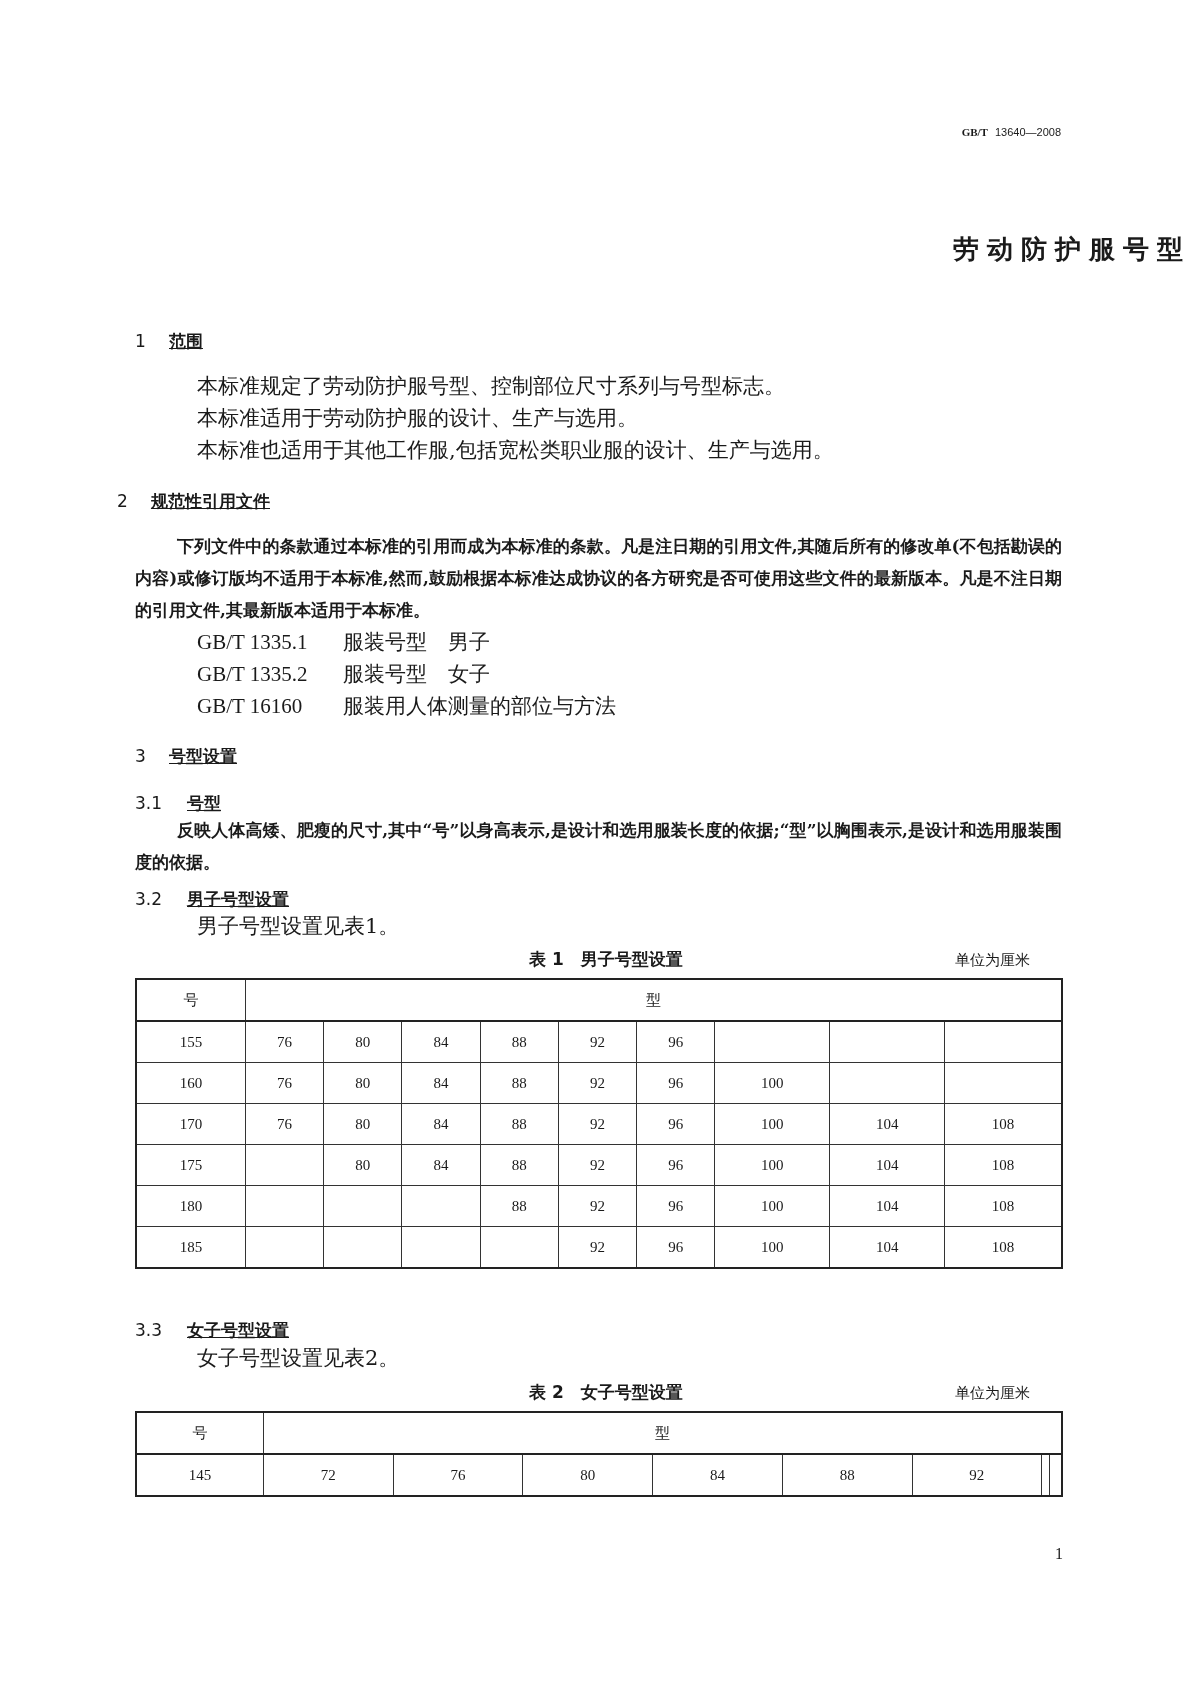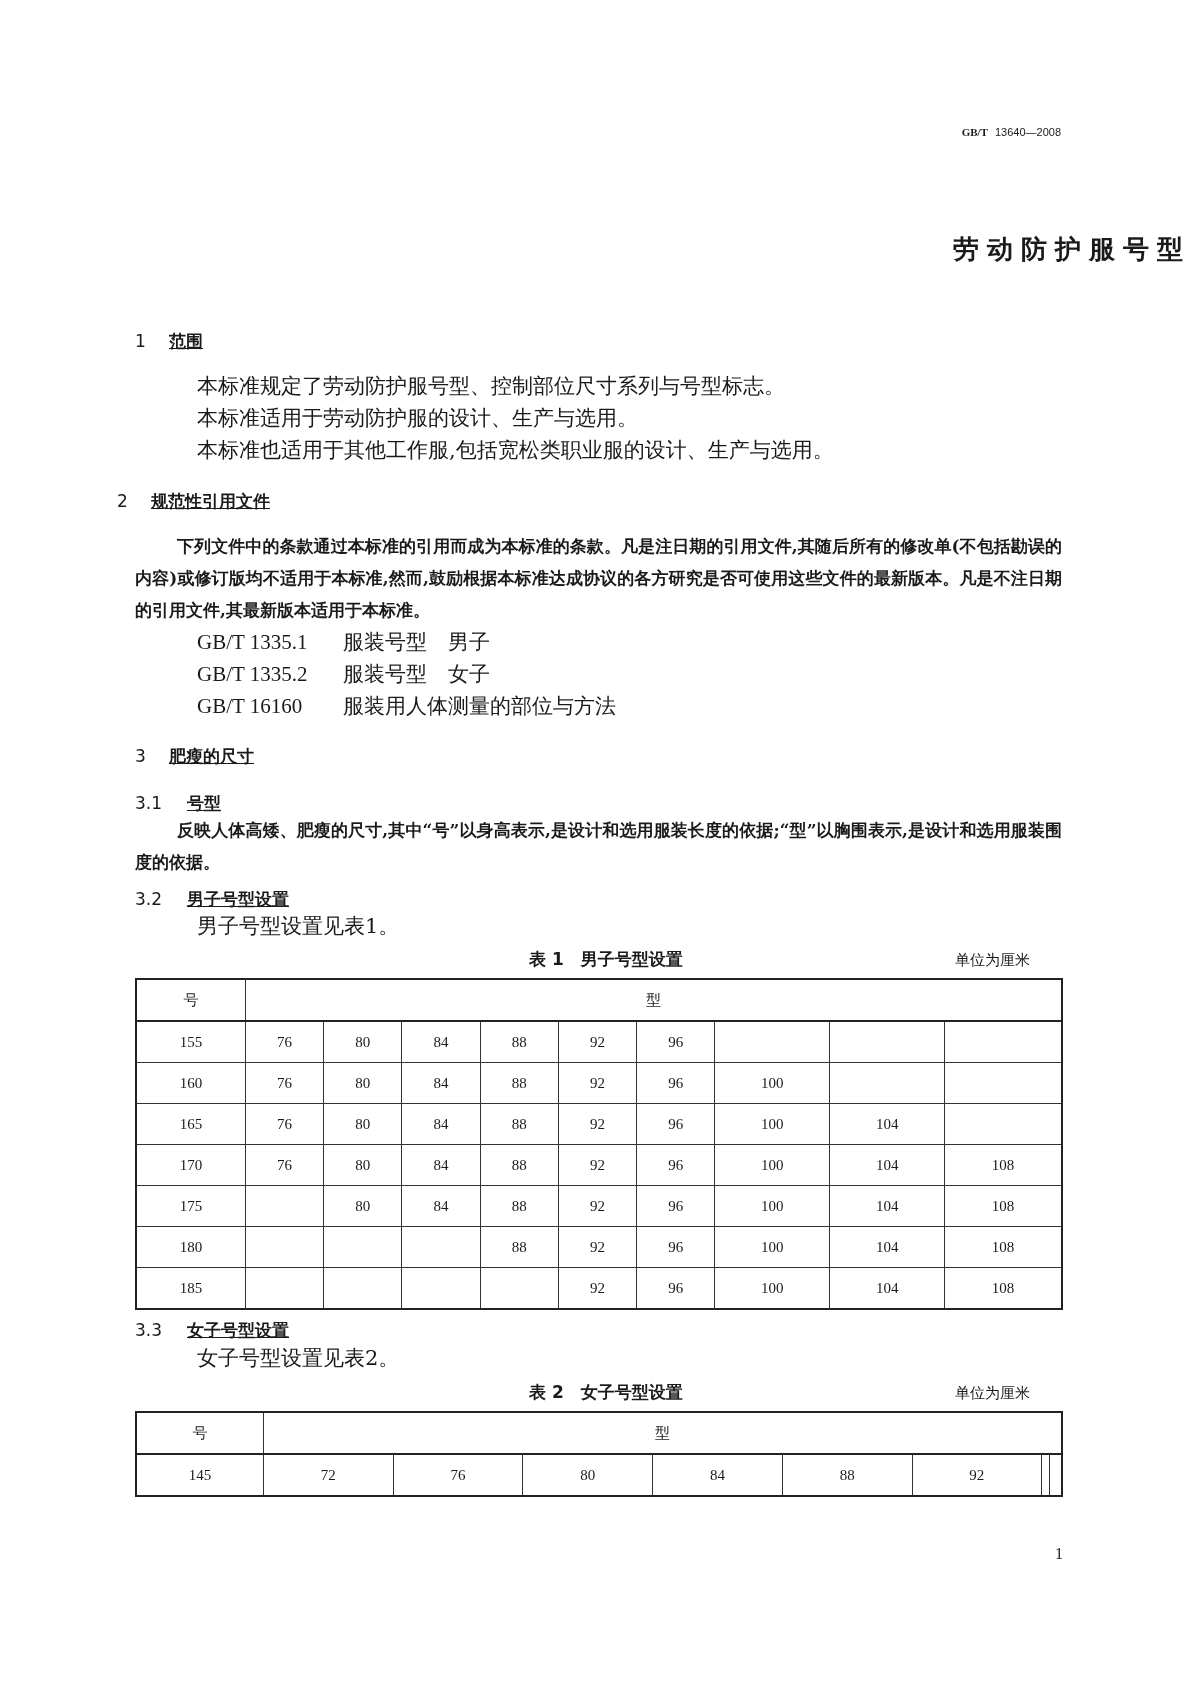--- a/index.html
+++ b/index.html
@@ -38,21 +38,21 @@
 <div class="abs ind p" style="top:370px">本标准规定了劳动防护服号型、控制部位尺寸系列与号型标志。</div>
 <div class="abs ind p" style="top:402px">本标准适用于劳动防护服的设计、生产与选用。</div>
 <div class="abs ind p" style="top:434px">本标准也适用于其他工作服,包括宽松类职业服的设计、生产与选用。</div>
 
 <div class="abs h1" style="left:117px;top:490px"><span class="num">2</span><span>规范性引用文件</span></div>
 <div class="abs para" style="top:530px">下列文件中的条款通过本标准的引用而成为本标准的条款。凡是注日期的引用文件,其随后所有的修改单(不包括勘误的内容)或修订版均不适用于本标准,然而,鼓励根据本标准达成协议的各方研究是否可使用这些文件的最新版本。凡是不注日期的引用文件,其最新版本适用于本标准。</div>
 <div class="abs ind p ref" style="top:626px"><span class="code">GB/T 1335.1</span><span>服装号型　男子</span></div>
 <div class="abs ind p ref" style="top:658px"><span class="code">GB/T 1335.2</span><span>服装号型　女子</span></div>
 <div class="abs ind p ref" style="top:690px"><span class="code">GB/T 16160</span><span>服装用人体测量的部位与方法</span></div>
 
-<div class="abs h1" style="left:135px;top:745px"><span class="num">3</span><span>肥瘦的尺寸</span></div>
+<div class="abs h1" style="left:135px;top:745px"><span class="num">3</span><span>号型设置</span></div>
 <div class="abs h1 h2" style="left:135px;top:792px"><span class="num">3.1</span><span>号型</span></div>
 <div class="abs para" style="top:814px">反映人体高矮、肥瘦的尺寸,其中“号”以身高表示,是设计和选用服装长度的依据;“型”以胸围表示,是设计和选用服装围度的依据。</div>
 <div class="abs h1 h2" style="left:135px;top:888px"><span class="num">3.2</span><span>男子号型设置</span></div>
 <div class="abs ind p" style="top:910px">男子号型设置见表1。</div>
 
 <div class="abs cap" style="left:508px;top:948px">表 1　男子号型设置</div>
 <div class="abs unit" style="left:955px;top:951px">单位为厘米</div>
 
 <table style="top:978px">
   <tbody>
@@ -75,32 +75,20 @@
   <tr>
     <td>160</td>
         <td>76</td>
         <td>80</td>
         <td>84</td>
         <td>88</td>
         <td>92</td>
         <td>96</td>
         <td>100</td>
         <td></td>
-        <td></td>
-  </tr>
-  <tr>
-    <td>165</td>
-        <td>76</td>
-        <td>80</td>
-        <td>84</td>
-        <td>88</td>
-        <td>92</td>
-        <td>96</td>
-        <td>100</td>
-        <td>104</td>
         <td></td>
   </tr>
   <tr>
     <td>170</td>
         <td>76</td>
         <td>80</td>
         <td>84</td>
         <td>88</td>
         <td>92</td>
         <td>96</td>

